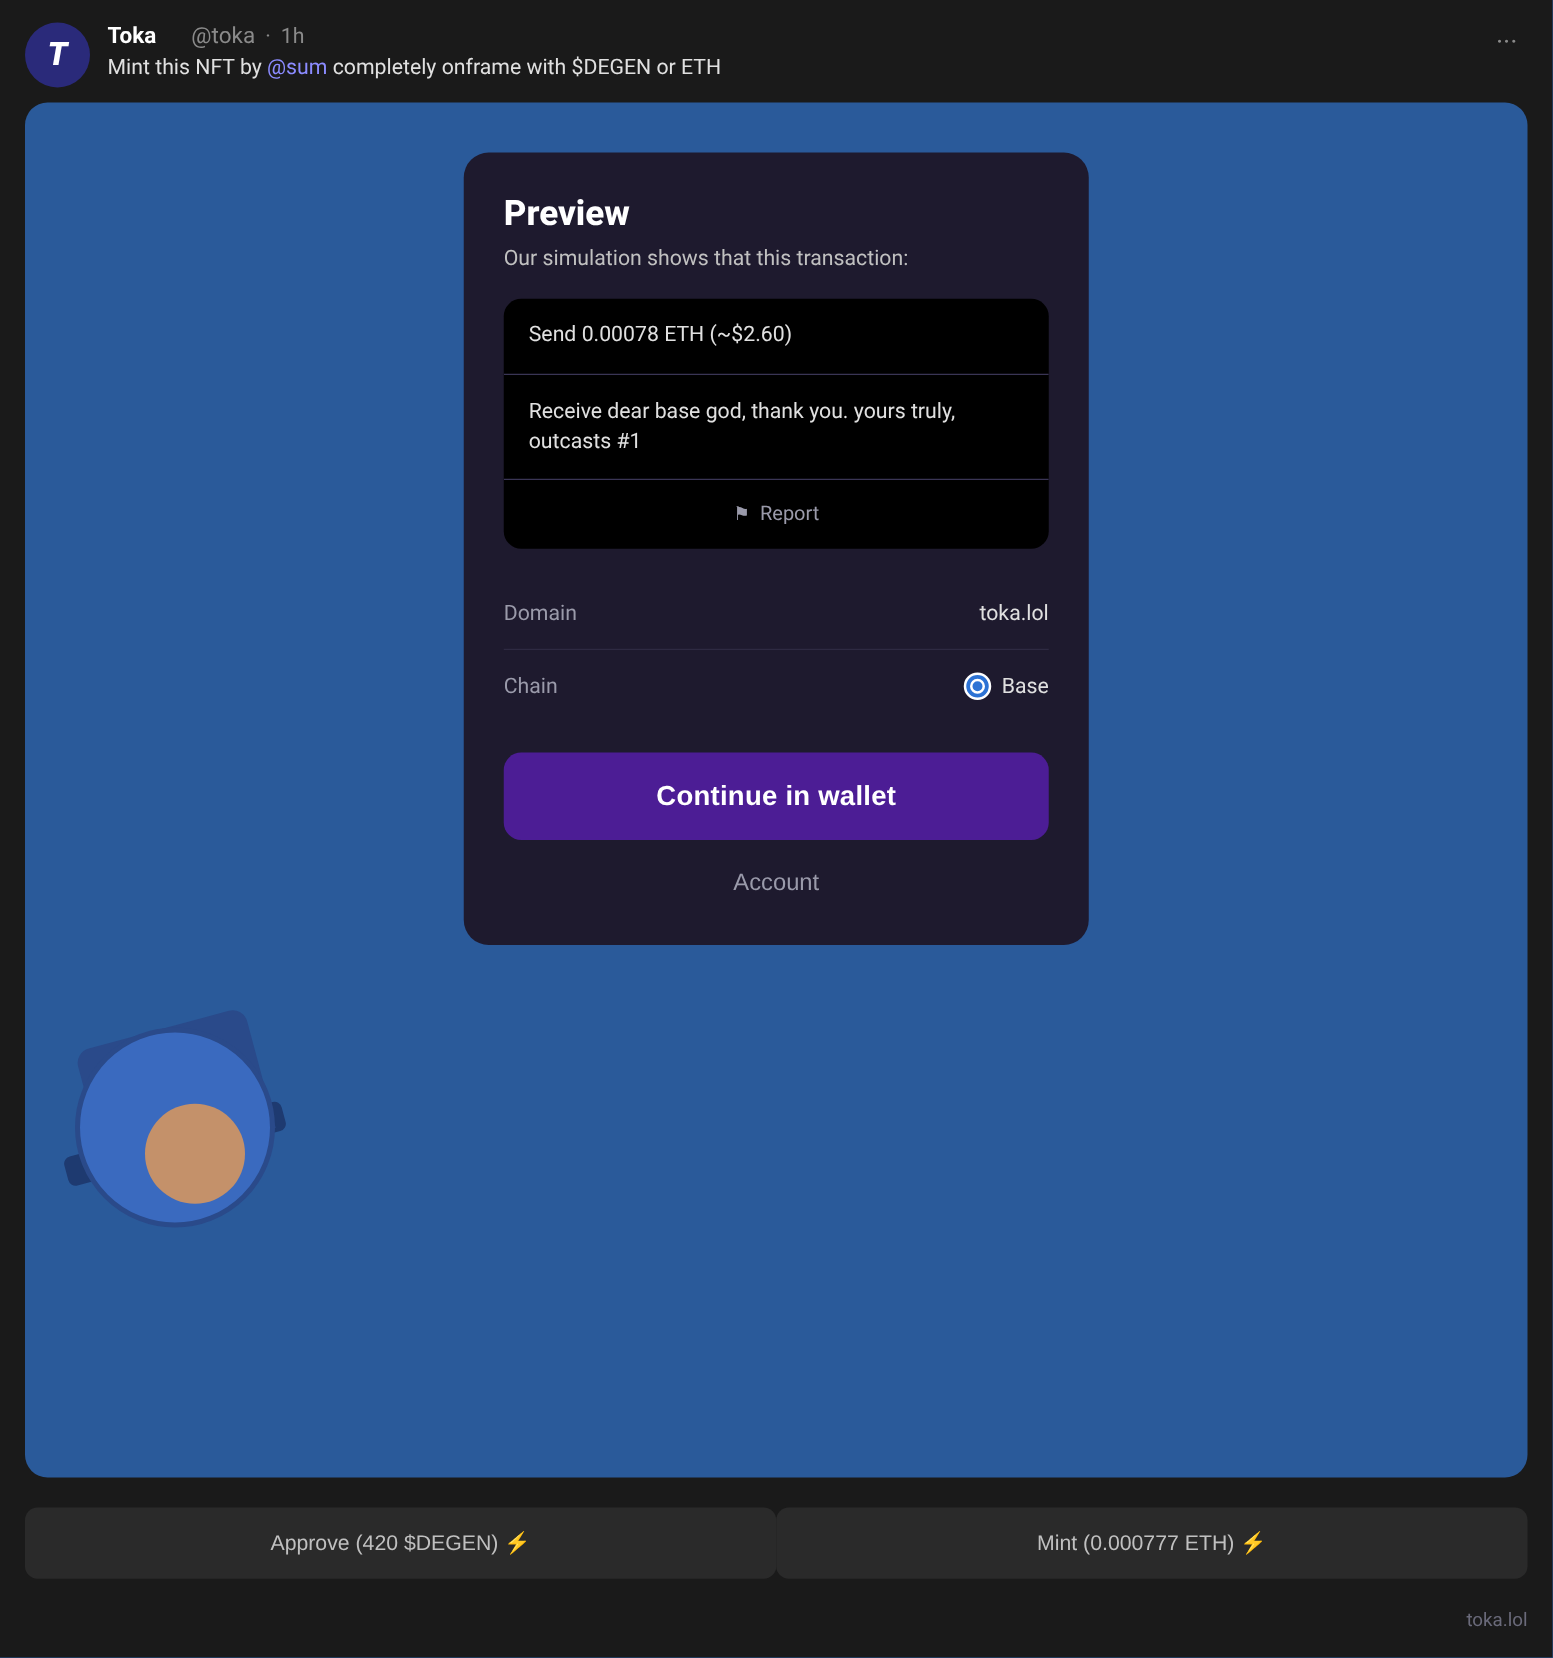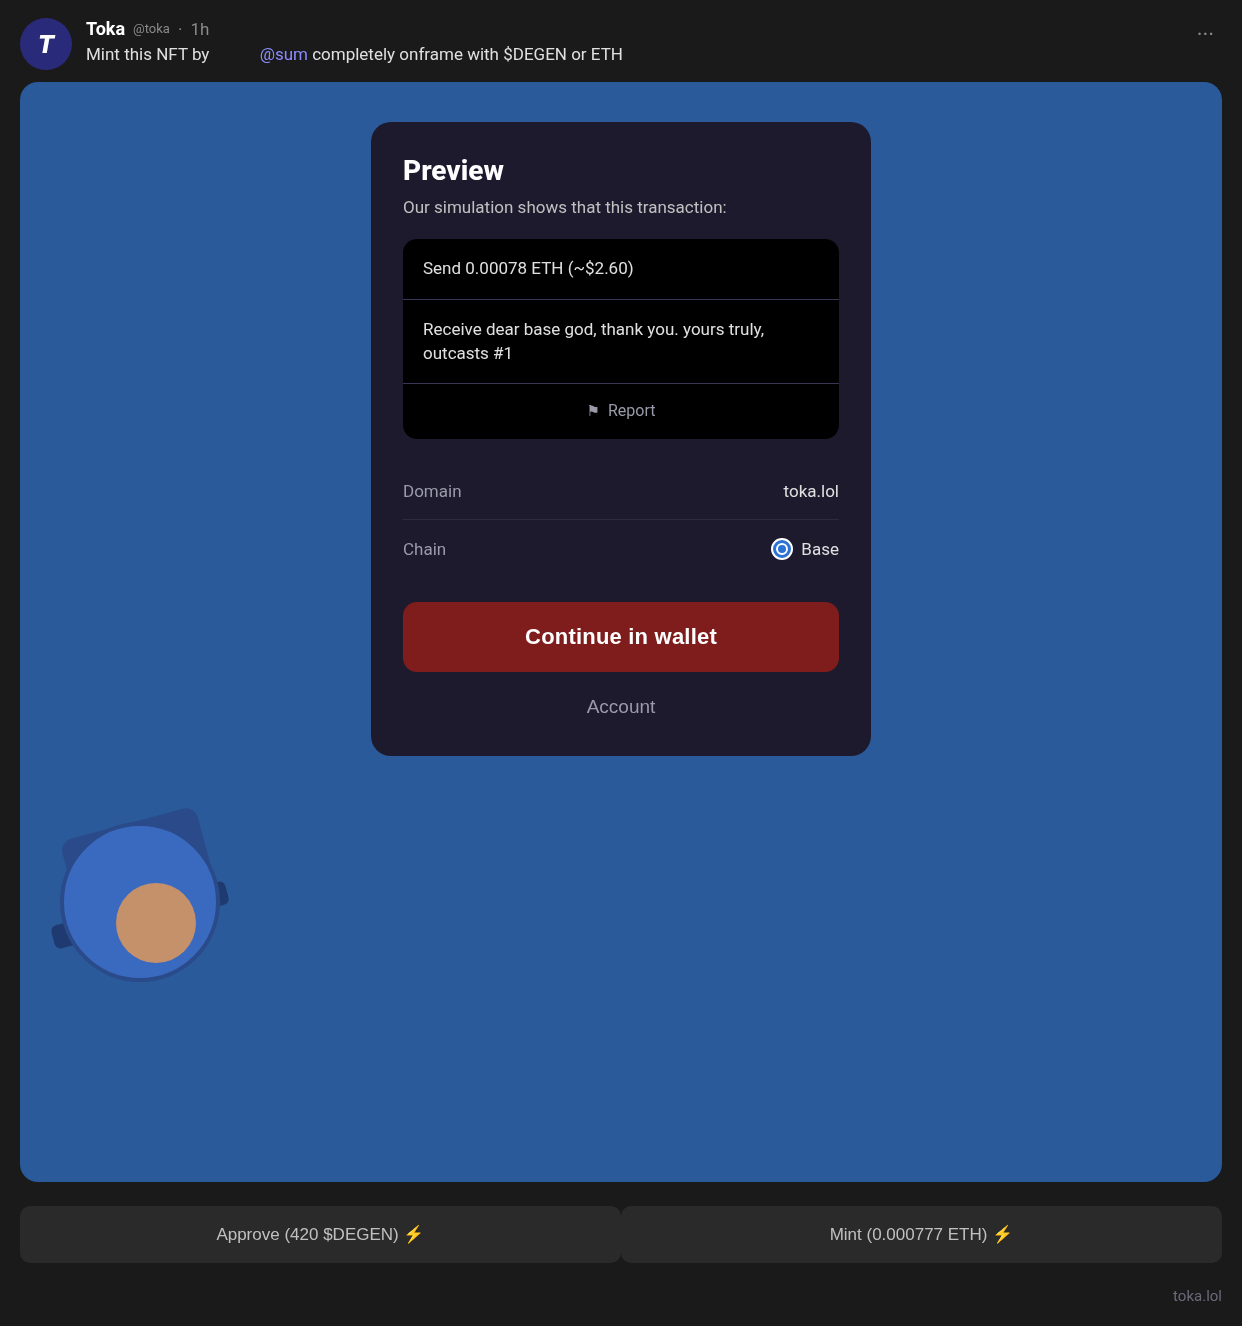--- a/index.html
+++ b/index.html
@@ -44,34 +44,34 @@
       gap: 8px;
       margin-bottom: 4px;
     }
     .post-name {
       color: #ffffff;
       font-size: 18px;
       font-weight: 700;
     }
     .post-handle {
       color: #8a8a8a;
-      font-size: 13px;
+      font-size: 18px;
+      margin-left: 20px;
     }
     .post-time {
       color: #8a8a8a;
       font-size: 17px;
     }
     .post-text {
       color: #e0e0e0;
       font-size: 17px;
       line-height: 1.4;
     }
     .post-mention {
       color: #8b8bff;
-      margin-left: 46px;
     }
     .more-icon {
       color: #8a8a8a;
       font-size: 22px;
       margin-left: auto;
       cursor: pointer;
       padding: 4px 8px;
     }
 
     
@@ -230,21 +230,21 @@
     }
     .change-link {
       color: #c0c0c0;
       font-size: 16px;
       cursor: pointer;
     }
 
     
     .continue-btn {
       width: 100%;
-      background: #7f1d1d;
+      background: #4c1d95;
       color: #ffffff;
       font-size: 22px;
       font-weight: 700;
       border: none;
       border-radius: 14px;
       padding: 22px;
       cursor: pointer;
       margin-bottom: 14px;
       letter-spacing: 0.2px;
     }

